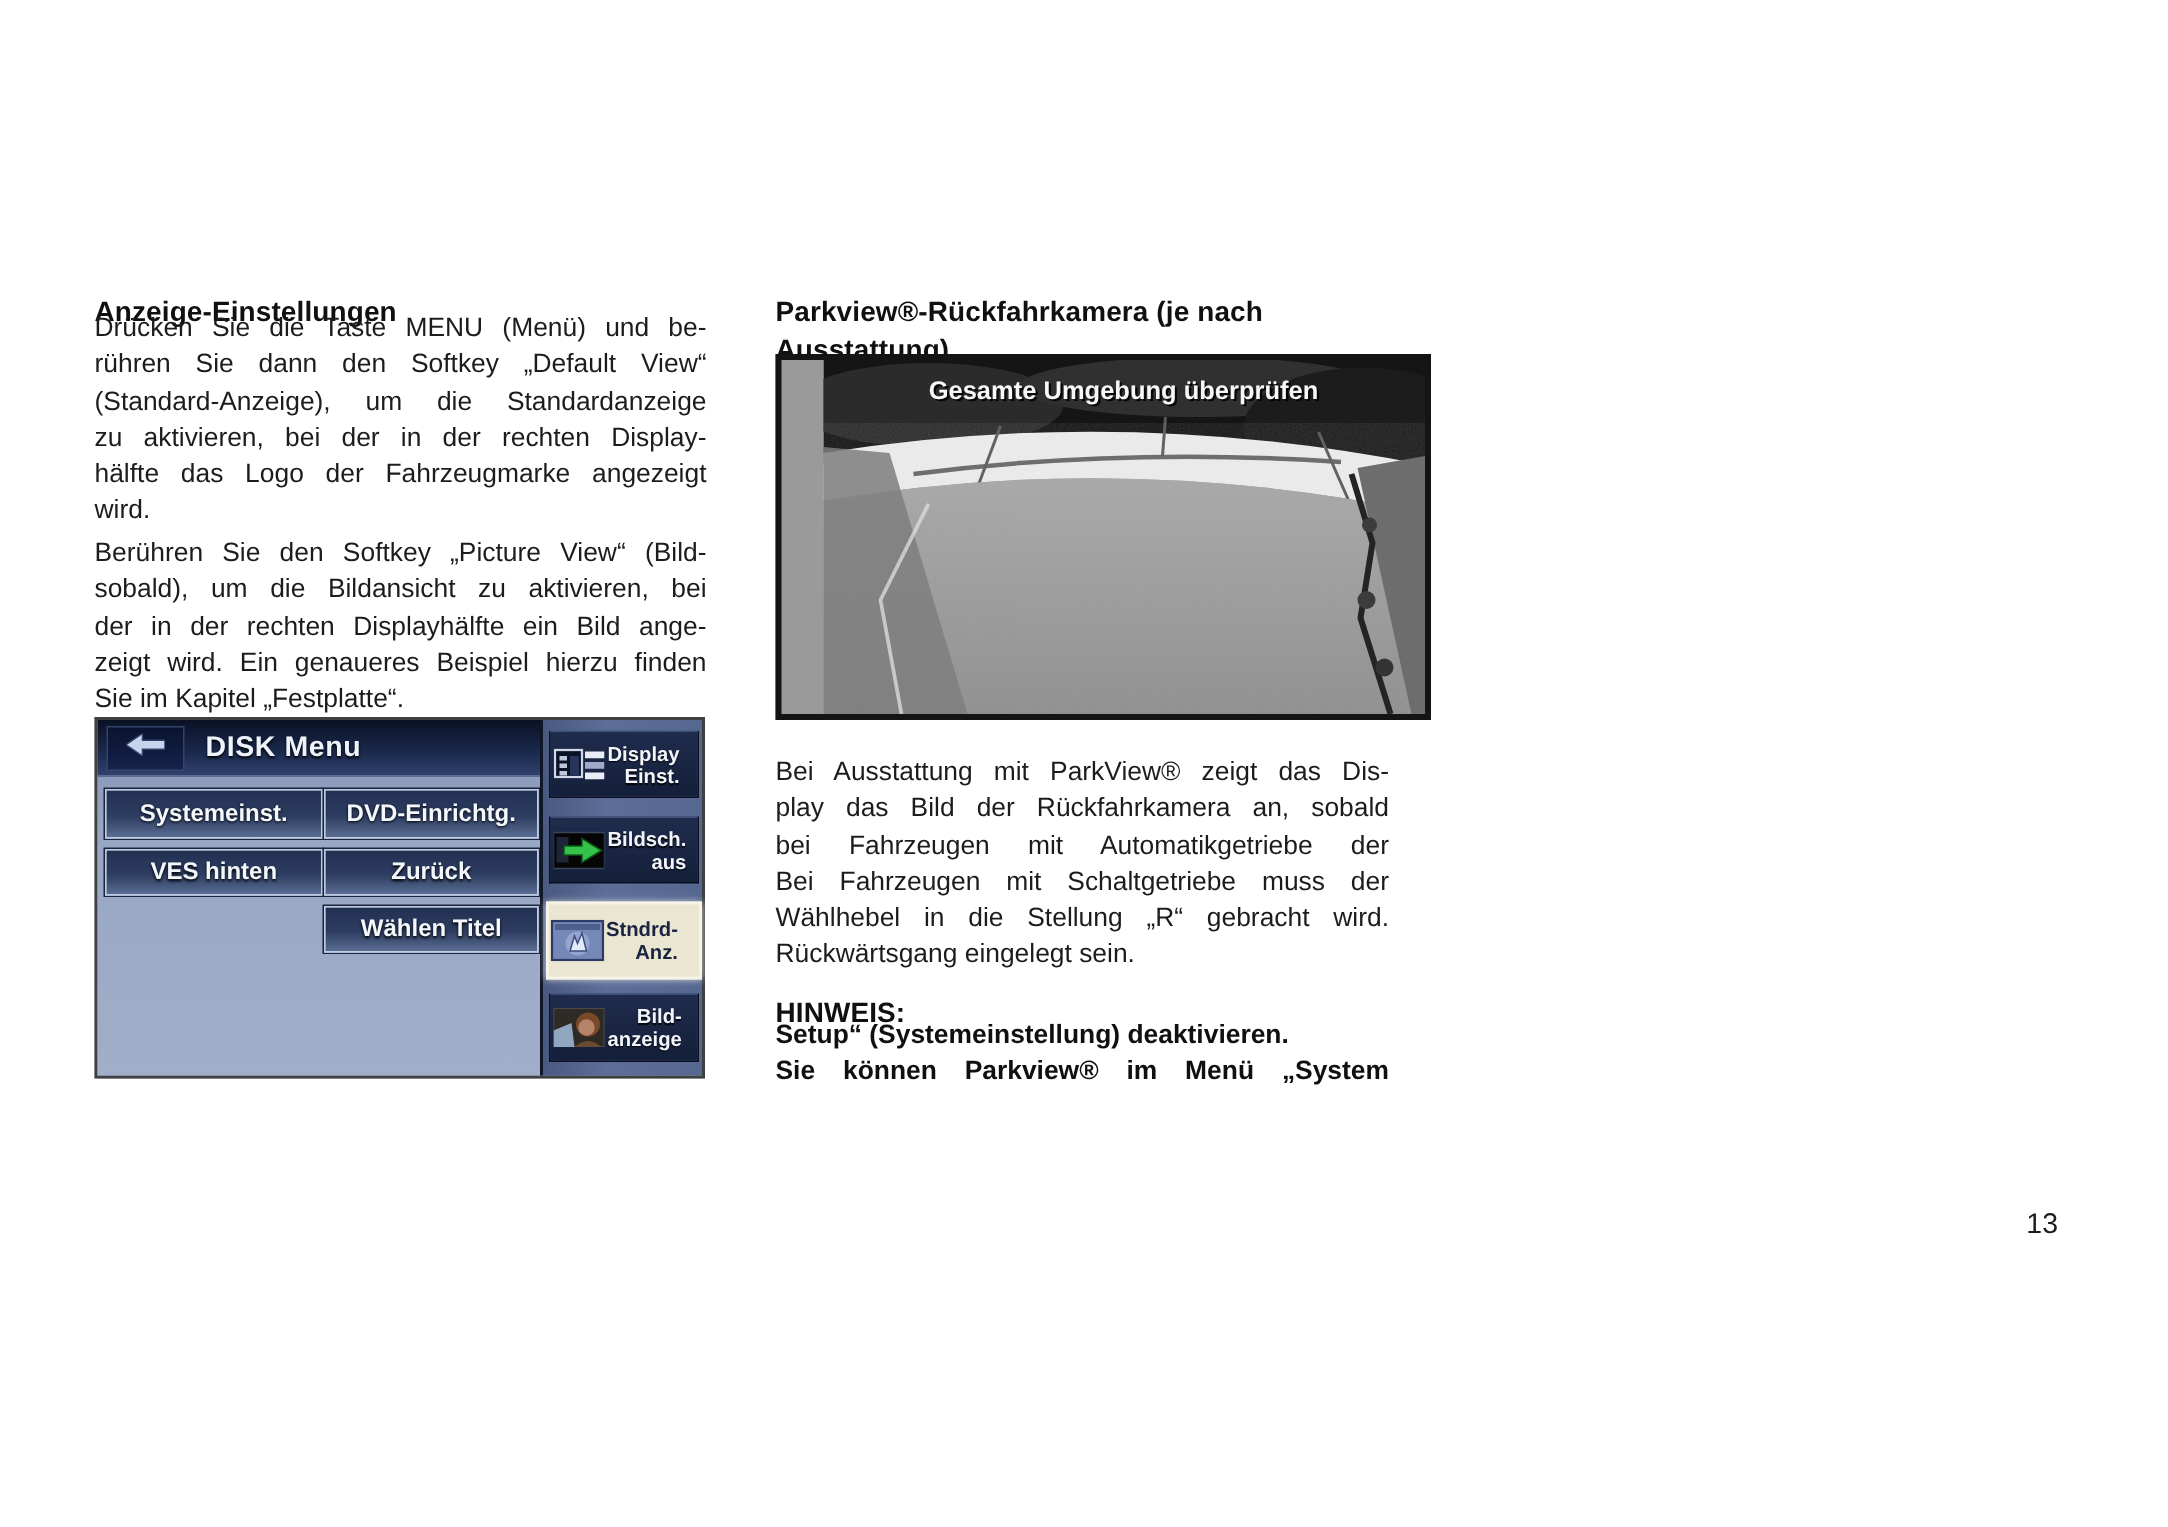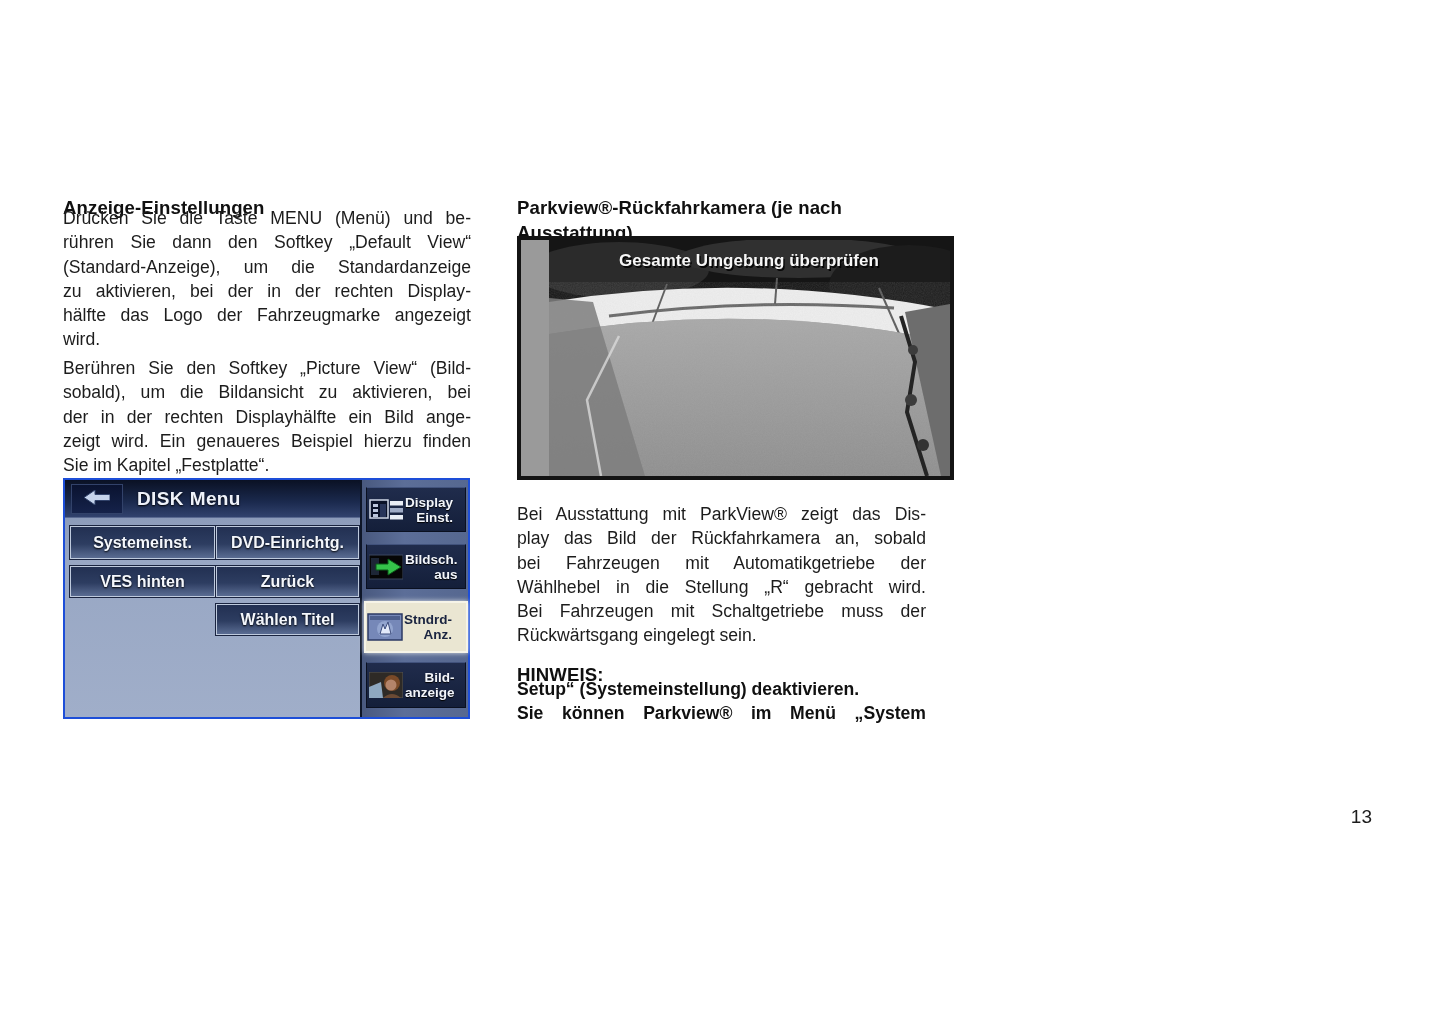--- a/index.html
+++ b/index.html
@@ -16,21 +16,21 @@
   .para.bold{font-weight:700;color:#101010;}
   .jline{display:block;width:100%;text-align:justify;text-align-last:justify;}
   .jline.is-last{text-align-last:left;}
   .page-number{
     position:absolute;left:1310px;top:806px;width:62px;text-align:right;
     font-size:19px;color:#1c1c1c;
   }
   
   .disk-menu{
     position:absolute;left:63px;top:478px;width:403px;height:237px;margin:0;
-    border:2px solid #1d4ed8;background:#96a5c2;
+    border:2px solid #404040;background:#96a5c2;
   }
   .dm-main{
     position:absolute;left:0;top:0;width:295px;height:237px;
     background:linear-gradient(180deg,#8292b2 0%,#98a7c4 35%,#a0aec9 100%);
   }
   .dm-header{
     position:absolute;left:0;top:0;width:295px;height:37px;
     background:linear-gradient(180deg,#0a1124 0%,#1b2a4e 60%,#31426e 100%);
     border-bottom:1px solid #5a6a92;
   }
@@ -238,22 +238,22 @@
 
       <text x="201.5" y="27.5" text-anchor="middle" font-family="Liberation Sans, sans-serif" font-size="17" font-weight="bold" fill="#000000" opacity="0.85">Gesamte Umgebung überprüfen</text>
       <text x="200" y="26" text-anchor="middle" font-family="Liberation Sans, sans-serif" font-size="17" font-weight="bold" fill="#f7f7f7">Gesamte Umgebung überprüfen</text>
     </svg>
   </figure>
 
   <div class="para" style="left:517px;top:502px;width:409px;">
       <span class="jline">Bei Ausstattung mit ParkView® zeigt das Dis-</span>
       <span class="jline">play das Bild der Rückfahrkamera an, sobald</span>
       <span class="jline">bei Fahrzeugen mit Automatikgetriebe der</span>
+      <span class="jline">Bei Fahrzeugen mit Schaltgetriebe muss der</span>
       <span class="jline">Wählhebel in die Stellung „R“ gebracht wird.</span>
-      <span class="jline">Bei Fahrzeugen mit Schaltgetriebe muss der</span>
       <span class="jline is-last">Rückwärtsgang eingelegt sein.</span>
     </div>
 
   <h2 class="h-doc" style="left:517px;top:648px;">HINWEIS:</h2>
 
   <div class="para bold" style="left:517px;top:677px;width:409px;">
       <span class="jline is-last">Setup“ (Systemeinstellung) deaktivieren.</span>
       <span class="jline">Sie können Parkview® im Menü „System</span>
     </div>
 

